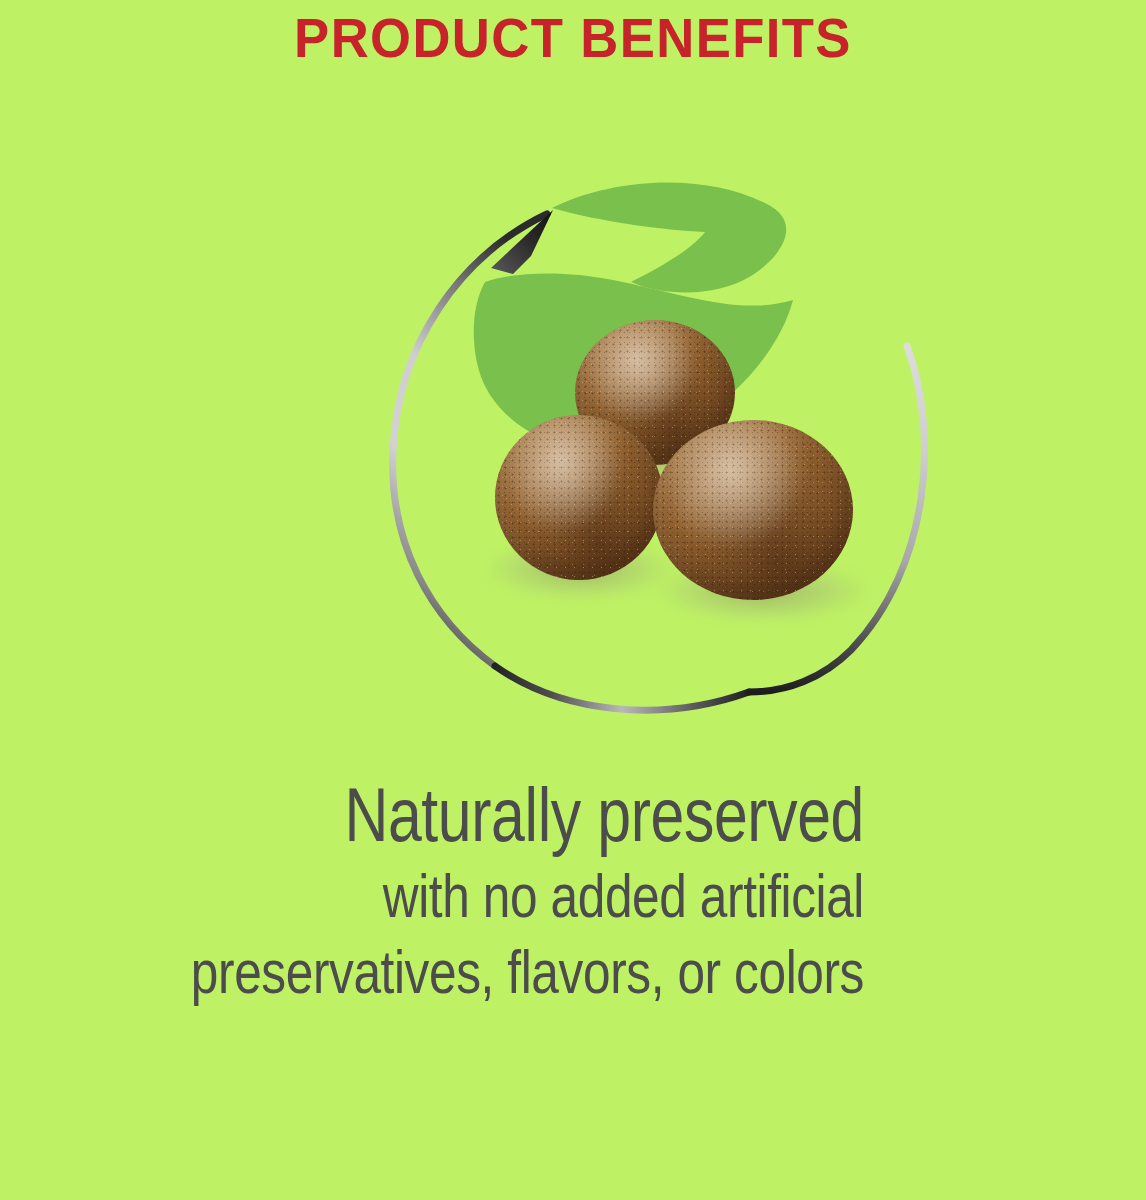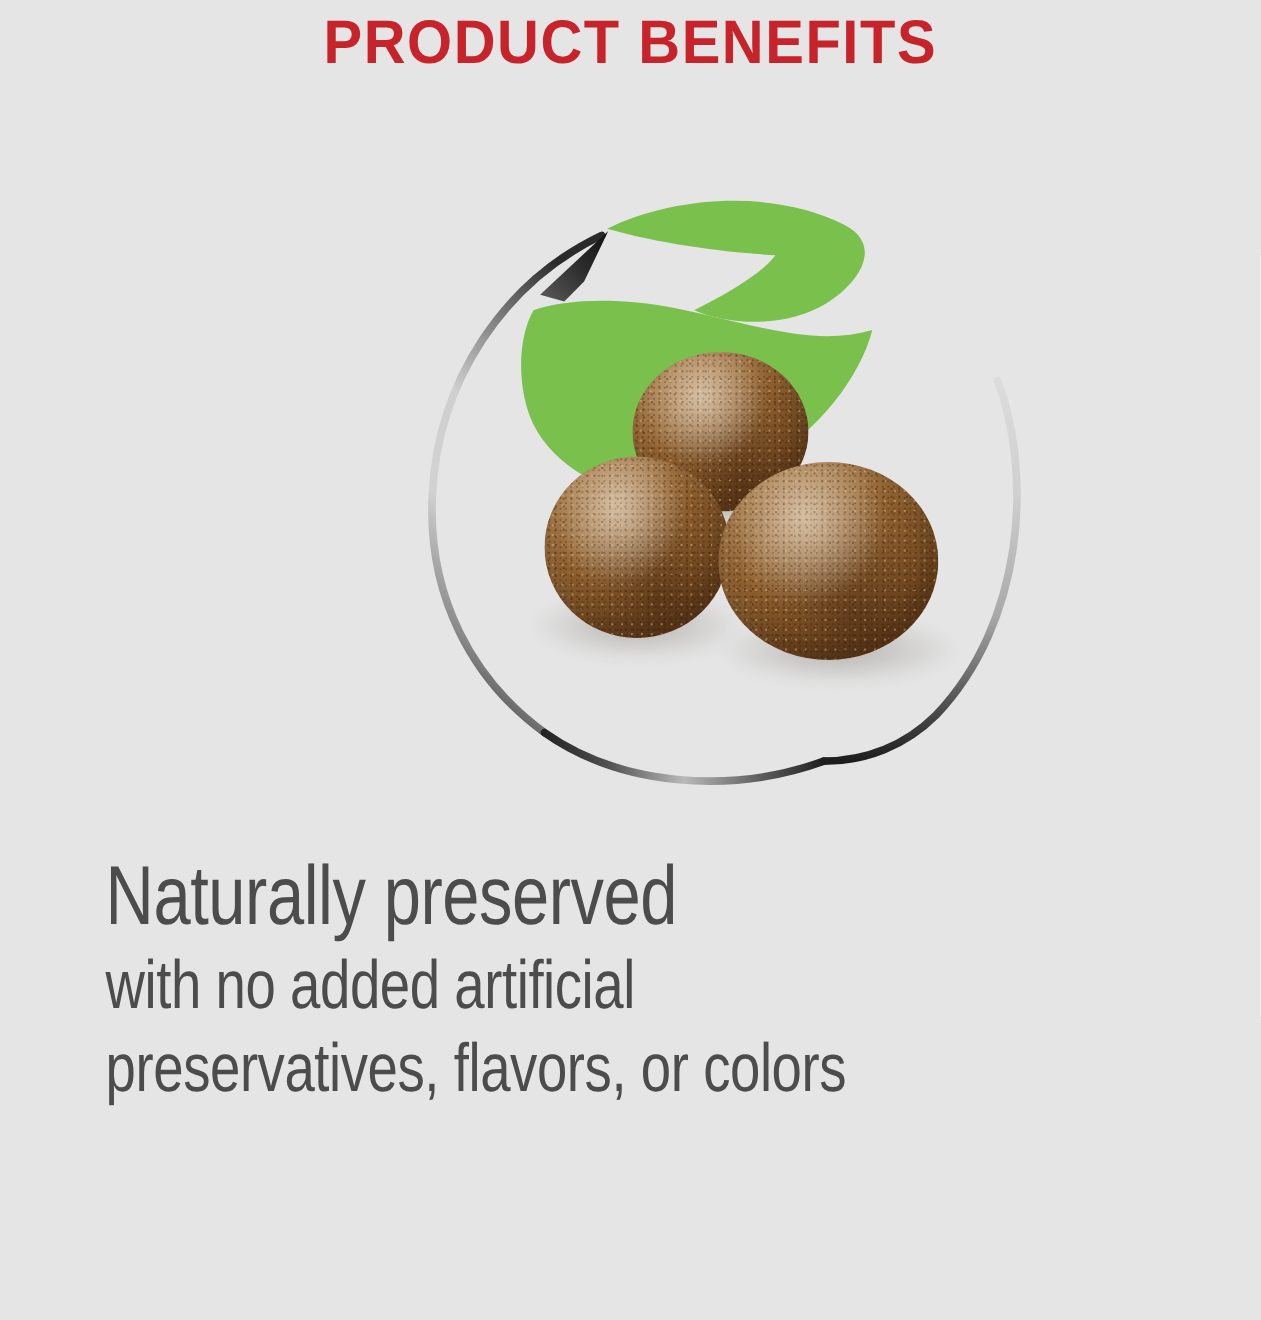--- a/index.html
+++ b/index.html
@@ -16,21 +16,21 @@
     position: relative;
     overflow: hidden;
     -webkit-font-smoothing: antialiased;
   }
 
   #page {
     position: absolute;
     top: 0; left: 0;
     width: 1146px;
     height: 1200px;
-    background: #e5e5e5;
+    background: #bef264;
   }
 
   
   .page-title {
     position: absolute;
     top: 6px;
     left: 0;
     width: 1146px;
     text-align: center;
     color: #c6232b;
@@ -117,21 +117,21 @@
   #shadow-top    { left: 112px; top: 112px; width: 150px; height: 52px; }
   #shadow-left   { left: 10px;  top: 218px; width: 190px; height: 62px; }
   #shadow-right  { left: 180px; top: 240px; width: 215px; height: 62px; }
 
   
   .benefit-copy {
     position: absolute;
     left: 0;
     top: 772px;
     width: 960px;
-    text-align: left;
+    text-align: right;
     color: #4c4c4c;
     font-family: "Liberation Sans Narrow", "Liberation Sans", sans-serif;
   }
   .copy-headline {
     font-size: 76px;
     line-height: 86px;
     font-weight: 400;
     letter-spacing: -0.5px;
     transform: scaleX(0.80);
     transform-origin: 50% 50%;

